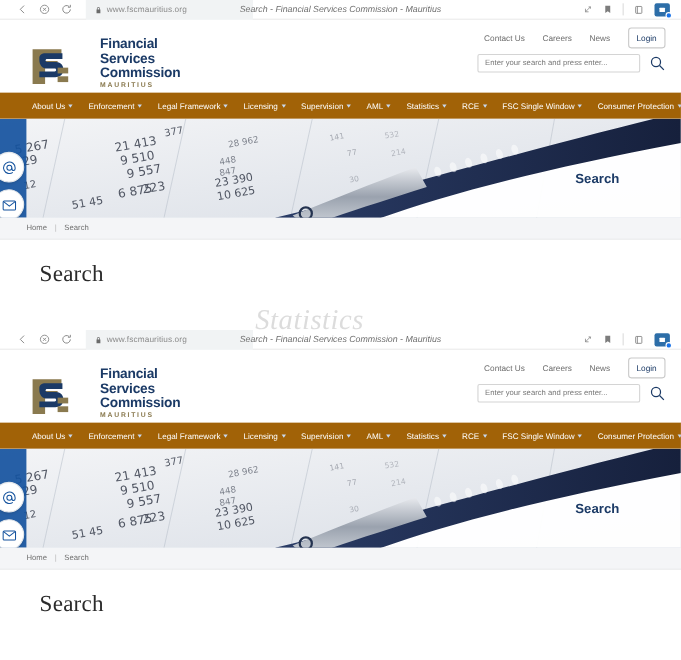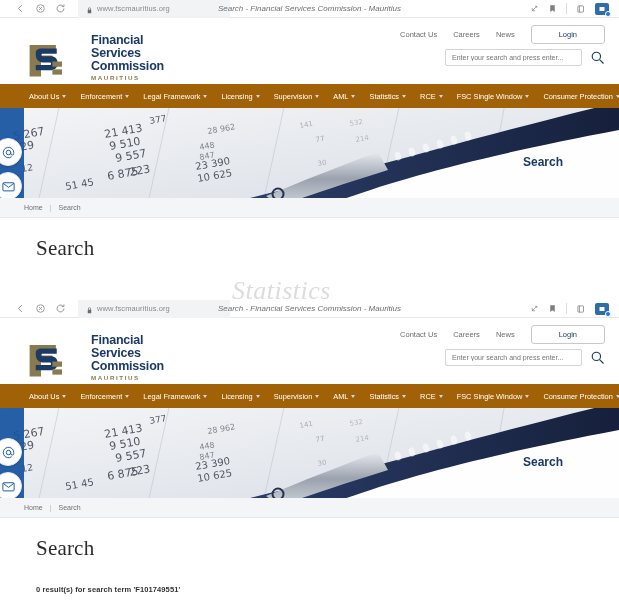--- a/index.html
+++ b/index.html
@@ -52,26 +52,26 @@
   .logo-wrap { position:absolute; left: 26px; top: 16px; display:flex; align-items:center; gap: 21px; }
   .logo-mark { width: 44px; height: 42px; }
   .logo-text { line-height: 1.02; }
   .logo-text .l1 { font-size: 12.5px; font-weight: bold; color:#1b3a66; letter-spacing:-.2px; }
   .logo-text .l2 { font-size: 6.2px; font-weight: bold; color:#8a7a4f; letter-spacing: 1.6px; margin-top: 3px; }
 
   .topnav { position:absolute; right: 14px; top: 7px; display:flex; align-items:center; gap: 16px; }
   .topnav a { font-size: 7.5px; color:#6d6d6d; text-decoration:none; white-space:nowrap; }
   .login-btn {
     border: 1px solid #c9c9c9; border-radius: 3px;
-    padding: 4px 27px; font-size: 7.5px; color:#1b3a66; background:#fff; cursor:pointer;
+    padding: 4px 7px; font-size: 7.5px; color:#1b3a66; background:#fff; cursor:pointer;
     font-family: "Liberation Sans", sans-serif;
   }
   .searchbar { position:absolute; right: 14px; top: 31px; display:flex; align-items:center; gap: 8px; }
   .searchbar input {
-    width: 137px; height: 17px;
+    width: 148px; height: 17px;
     border: 1px solid #d4d4d4; border-radius: 2px;
     font-size: 7px; color:#9a9a9a; padding: 0 6px;
     font-family: "Liberation Sans", sans-serif; background:#fff;
   }
   .search-ico { color:#1b3a66; display:flex; align-items:center; }
 
   
   .mainnav {
     height: 24px; background: #a16207;
     display:flex; align-items:center; gap: 0px;
@@ -571,17 +571,16 @@
   </div>
 
   <div class="crumb">
     <a href="#">Home</a>
     <span class="divider">|</span>
     <span>Search</span>
   </div>
 
   <div class="content">
     <h1 class="page-title">Search</h1>
-    <div class="result-line">0 result(s) for search term 'F101749551'</div>
   </div>
 </div>
 
 <div class="watermark">Statistics</div>
 
 </body></html>

